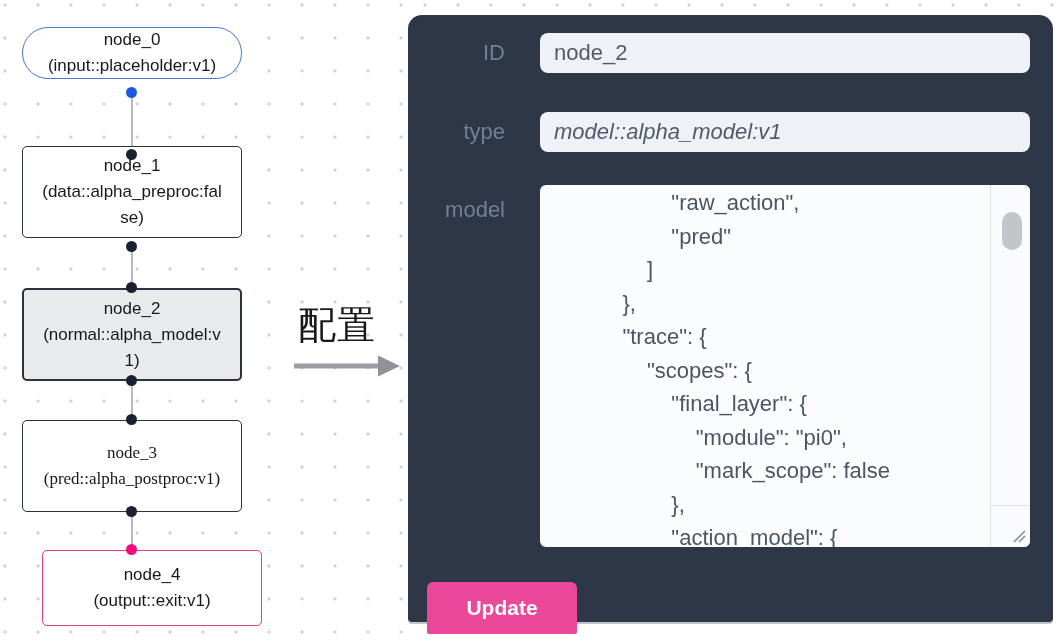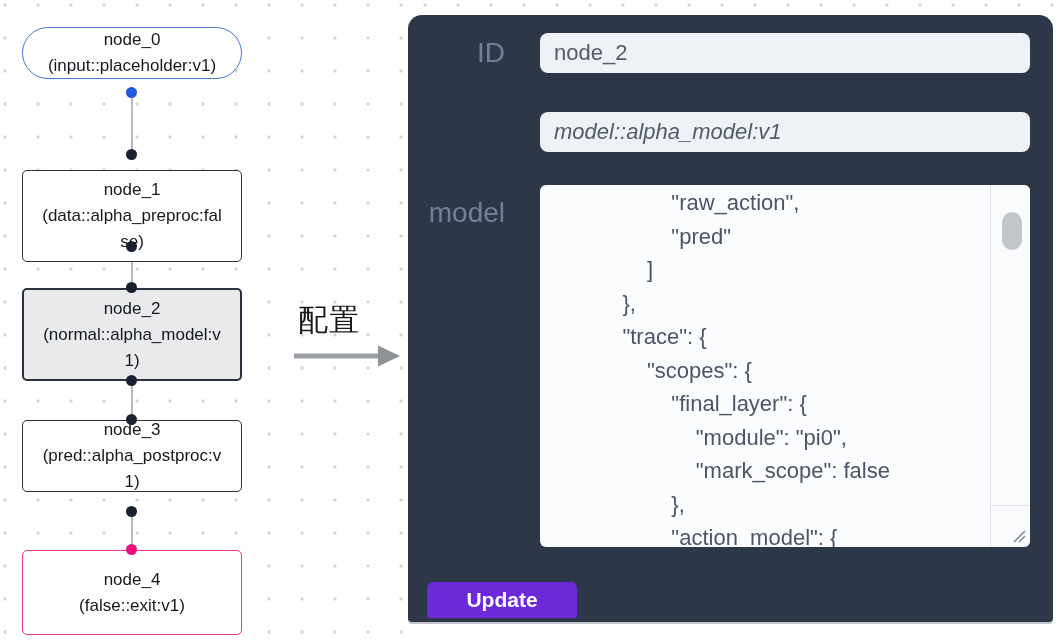--- a/index.html
+++ b/index.html
@@ -43,45 +43,45 @@
     display:flex; flex-direction:column; justify-content:center; align-items:center;
     text-align:center;
     color:#15181d;
     font-size:17px; line-height:26px;
     z-index:2;
     padding:2px 8px;
   }
   .node .node-title { font-weight:500; }
   .node .node-subtitle { max-width:182px; overflow-wrap:anywhere; }
   .n0 { top:27px;  height:52px; border-color:#4a77cf;border-radius:31px; }
-  .n1 { top:170px; height:92px; }
+  .n1 { top:146px; height:92px; }
   .n2 { top:288px; height:93px; background:#e9eaeb; border-width:2px; }
-  .n3 { top:420px; height:72px; }
-  .n4 { top:550px; height:85px; border-color:#e73b83; }
+  .n3 { top:420px; height:92px;font-family:Liberation Serif, serif; }
+  .n4 { top:550px; height:76px; border-color:#e73b83;margin-left:20px; }
 
   
   .transition { position:absolute; left:290px; top:300px; width:118px; }
   .transition .cn {
-    font-size:30px; color:#16181c; letter-spacing:1px;
+    font-size:38px; color:#16181c; letter-spacing:1px;
     padding-left:8px;
   }
   .transition svg { display:block; margin-top:4px; }
 
   
   .panel {
     position:absolute; left:408px; top:15px; width:645px; height:607px;
     background:#2d3748;
     border-radius:14px 14px 4px 4px;
     box-shadow:0 2px 0 rgba(120,128,140,.45);
     z-index:5;
   }
   .field-label {
     position:absolute; left:0; width:97px;
     text-align:right;
-    color:#718096; font-size:28px;
+    color:#718096; font-size:22px;
   }
   .lbl-id   { top:18px;  height:40px; line-height:40px; }
   .lbl-type { top:97px;  height:40px; line-height:40px; }
   .lbl-config { top:182px; }
   .panel input {
     position:absolute; left:132px; width:490px; height:40px;
     background:#eef2f7; border:none; border-radius:8px;
     font-family:"Liberation Sans", sans-serif;
     font-size:22px; color:#525b68;
     padding:0 14px; outline:none;
@@ -111,22 +111,22 @@
     position:absolute; top:27px; left:11px; width:20px; height:38px;
     border-radius:10px; background:#c2c5c9;
   }
   .editor .corner {
     position:absolute; right:0; bottom:0; width:40px; height:42px;
     border-top:1px solid #dfe3e8;
   }
   .editor .corner svg { position:absolute; right:4px; bottom:4px; }
 
   .update-btn {
-    position:absolute; left:19px; top:567px; width:150px; height:36px;
-    background:#6d28d9; color:#ffffff;
+    position:absolute; left:19px; top:567px; width:150px; height:52px;
+    background:#ec4899; color:#ffffff;
     border:none; border-radius:6px 6px 2px 2px;
     font-family:"Liberation Sans", sans-serif;
     font-size:21px; font-weight:700;
     cursor:pointer;
   }
 </style>
 </head>
 <body>
 
 <div class="stage">
@@ -152,21 +152,21 @@
     <div class="node n2">
       <div class="node-title">node_2</div>
       <div class="node-subtitle">(normal::alpha_model:v1)</div>
     </div>
     <div class="node n3">
       <div class="node-title">node_3</div>
       <div class="node-subtitle">(pred::alpha_postproc:v1)</div>
     </div>
     <div class="node n4">
       <div class="node-title">node_4</div>
-      <div class="node-subtitle">(false::exit:v1)</div>
+      <div class="node-subtitle">(output::exit:v1)</div>
     </div>
 
     <div class="handle blue" style="top:87px;"></div>
     <div class="handle dark" style="top:149px;"></div>
     <div class="handle dark" style="top:241px;"></div>
     <div class="handle dark" style="top:282px;"></div>
     <div class="handle dark" style="top:375px;"></div>
     <div class="handle dark" style="top:414px;"></div>
     <div class="handle dark" style="top:506px;"></div>
     <div class="handle pink" style="top:544px;"></div>
@@ -178,20 +178,21 @@
       <rect x="4" y="8.5" width="86" height="5" fill="#9b9ea3"></rect>
       <polygon points="88,0.5 110,11 88,21.5" fill="#8f9296"></polygon>
     </svg>
   </div>
 
   <div class="panel">
 
     <div class="field-label lbl-id">ID</div>
     <input class="inp-id" type="text" value="node_2" style="">
 
+    <div class="field-label lbl-type">type</div>
     <input class="inp-type" type="text" value="model::alpha_model:v1" style="">
 
     <div class="field-label lbl-config">model</div>
 
     <div class="editor">
       <div class="code">            "raw_action",
             "pred"
         ]
     },
     "trace": {

